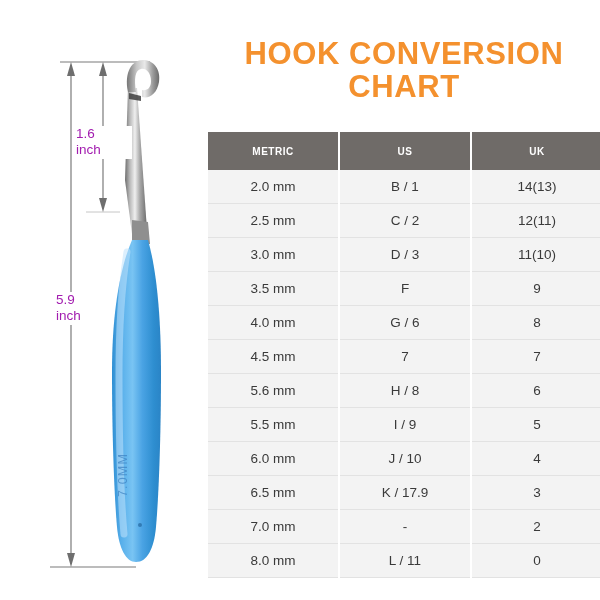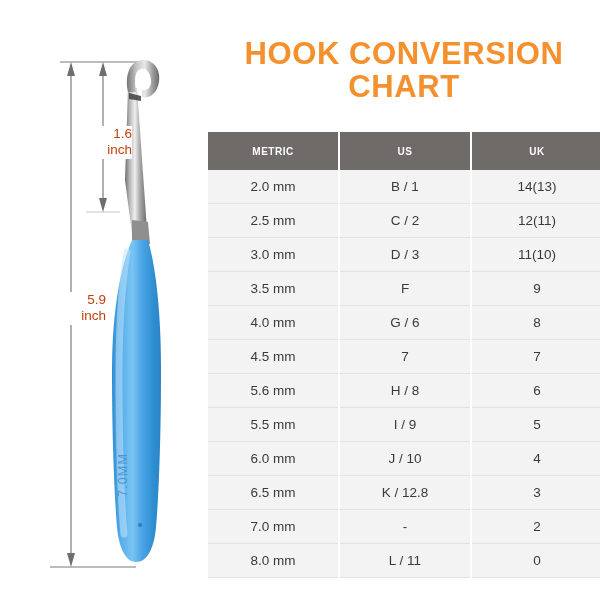--- a/index.html
+++ b/index.html
@@ -85,23 +85,23 @@
   .hook-area {
     position: absolute;
     left: 0;
     top: 0;
     width: 180px;
     height: 600px;
   }
 
   .dim-label {
     position: absolute;
-    color: #c2410c;
+    color: #a21caf;
     font-size: 13.5px;
-    text-align: right;
+    text-align: left;
     line-height: 1.22;
     font-family: "Liberation Sans", sans-serif;
     background: #ffffff;
     white-space: nowrap;
   }
   .dim-16 {
     left: 48px;
     top: 126px;
     width: 56px;
   }
@@ -287,21 +287,21 @@
           <td class="col-us">I / 9</td>
           <td class="col-uk">5</td>
         </tr>
         <tr>
           <td class="col-metric">6.0 mm</td>
           <td class="col-us">J / 10</td>
           <td class="col-uk">4</td>
         </tr>
         <tr>
           <td class="col-metric">6.5 mm</td>
-          <td class="col-us">K / 12.8</td>
+          <td class="col-us">K / 17.9</td>
           <td class="col-uk">3</td>
         </tr>
         <tr>
           <td class="col-metric">7.0 mm</td>
           <td class="col-us">-</td>
           <td class="col-uk">2</td>
         </tr>
         <tr>
           <td class="col-metric">8.0 mm</td>
           <td class="col-us">L / 11</td>

